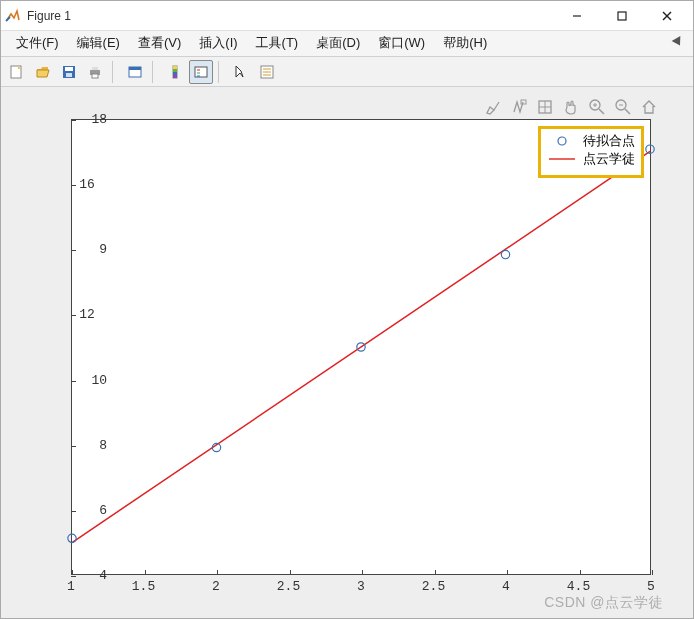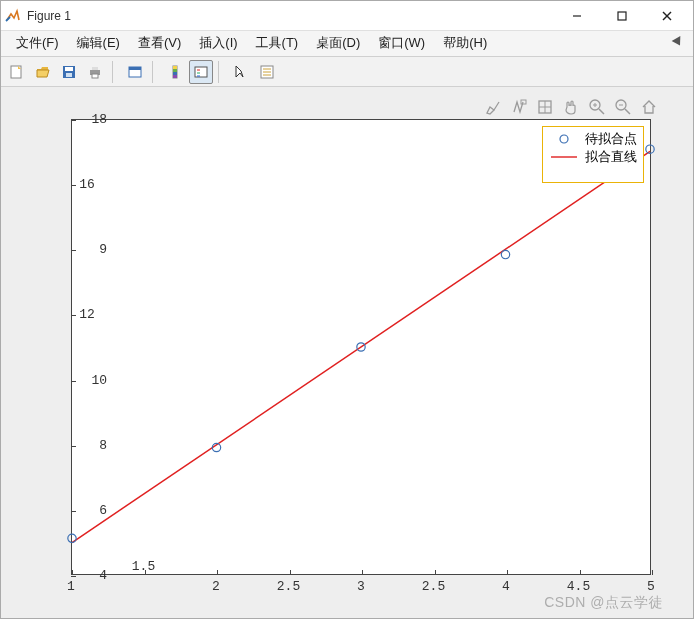--- a/index.html
+++ b/index.html
@@ -115,22 +115,22 @@
   .xtick { top: 460px; transform: translateX(-50%); }
   .tickmark-y { position:absolute; left:-1px; width:5px; height:1px; background:#444; }
   .tickmark-x { position:absolute; bottom:-1px; height:5px; width:1px; background:#444; }
 
   svg.plotsvg { position:absolute; left:0; top:0; width:100%; height:100%; overflow:visible; }
 
   .legend {
     position:absolute;
     top: 6px; right: 6px;
     background:#fff;
-    border:1px solid #eab308;
-    padding: 3px 6px 16px 6px;
+    border:3px solid #eab308;
+    padding: 3px 6px 7px 6px;
     font-size: 13px;
     font-family: "SimSun","Microsoft YaHei",Arial;
   }
   .legend .row { display:flex; align-items:center; gap:6px; height:18px; }
   .legend .sw { width:30px; height:12px; display:flex; align-items:center; justify-content:center; }
 </style>
 </head>
 <body>
 
 <div class="window">
@@ -317,21 +317,21 @@
               </svg>
           </span>
           <span>待拟合点</span>
         </div>
         <div class="row">
           <span class="sw">
             <svg width="30" height="12">
                 <line x1="2" y1="6" x2="28" y2="6" stroke="#e02020" stroke-width="1.4"></line>
               </svg>
           </span>
-          <span>拟合直线</span>
+          <span>点云学徒</span>
         </div>
       </div>
     <div class="tickmark-y" style="top: 456px;"></div>
         <div class="tickmark-y" style="top: 390.857px;"></div>
         <div class="tickmark-y" style="top: 325.714px;"></div>
         <div class="tickmark-y" style="top: 260.571px;"></div>
         <div class="tickmark-y" style="top: 195.429px;"></div>
         <div class="tickmark-y" style="top: 130.286px;"></div>
         <div class="tickmark-y" style="top: 65.1429px;"></div>
         <div class="tickmark-y" style="top: 0px;"></div>
@@ -349,21 +349,21 @@
     <div id="tick-container">
         <div class="ytick" style="top: 488px;">4</div>
         <div class="ytick" style="top: 422.857px;">6</div>
         <div class="ytick" style="top: 357.714px;">8</div>
         <div class="ytick" style="top: 292.571px;">10</div>
         <div class="ytick" style="top: 227.429px; text-align: center;">12</div>
         <div class="ytick" style="top: 162.286px;">9</div>
         <div class="ytick" style="top: 97.1429px; text-align: center;">16</div>
         <div class="ytick" style="top: 32px;">18</div>
         <div class="xtick" style="left: 70px; top: 492px;">1</div>
-        <div class="xtick" style="left: 142.5px; top: 472px;">1.5</div>
+        <div class="xtick" style="left: 142.5px; top: 492px;">1.5</div>
         <div class="xtick" style="left: 215px; top: 492px;">2</div>
         <div class="xtick" style="left: 287.5px; top: 492px;">2.5</div>
         <div class="xtick" style="left: 360px; top: 492px;">3</div>
         <div class="xtick" style="left: 432.5px; top: 492px;">2.5</div>
         <div class="xtick" style="left: 505px; top: 492px;">4</div>
         <div class="xtick" style="left: 577.5px; top: 492px;">4.5</div>
         <div class="xtick" style="left: 650px; top: 492px;">5</div>
       </div>
 
     <div class="watermark">CSDN @点云学徒</div>

